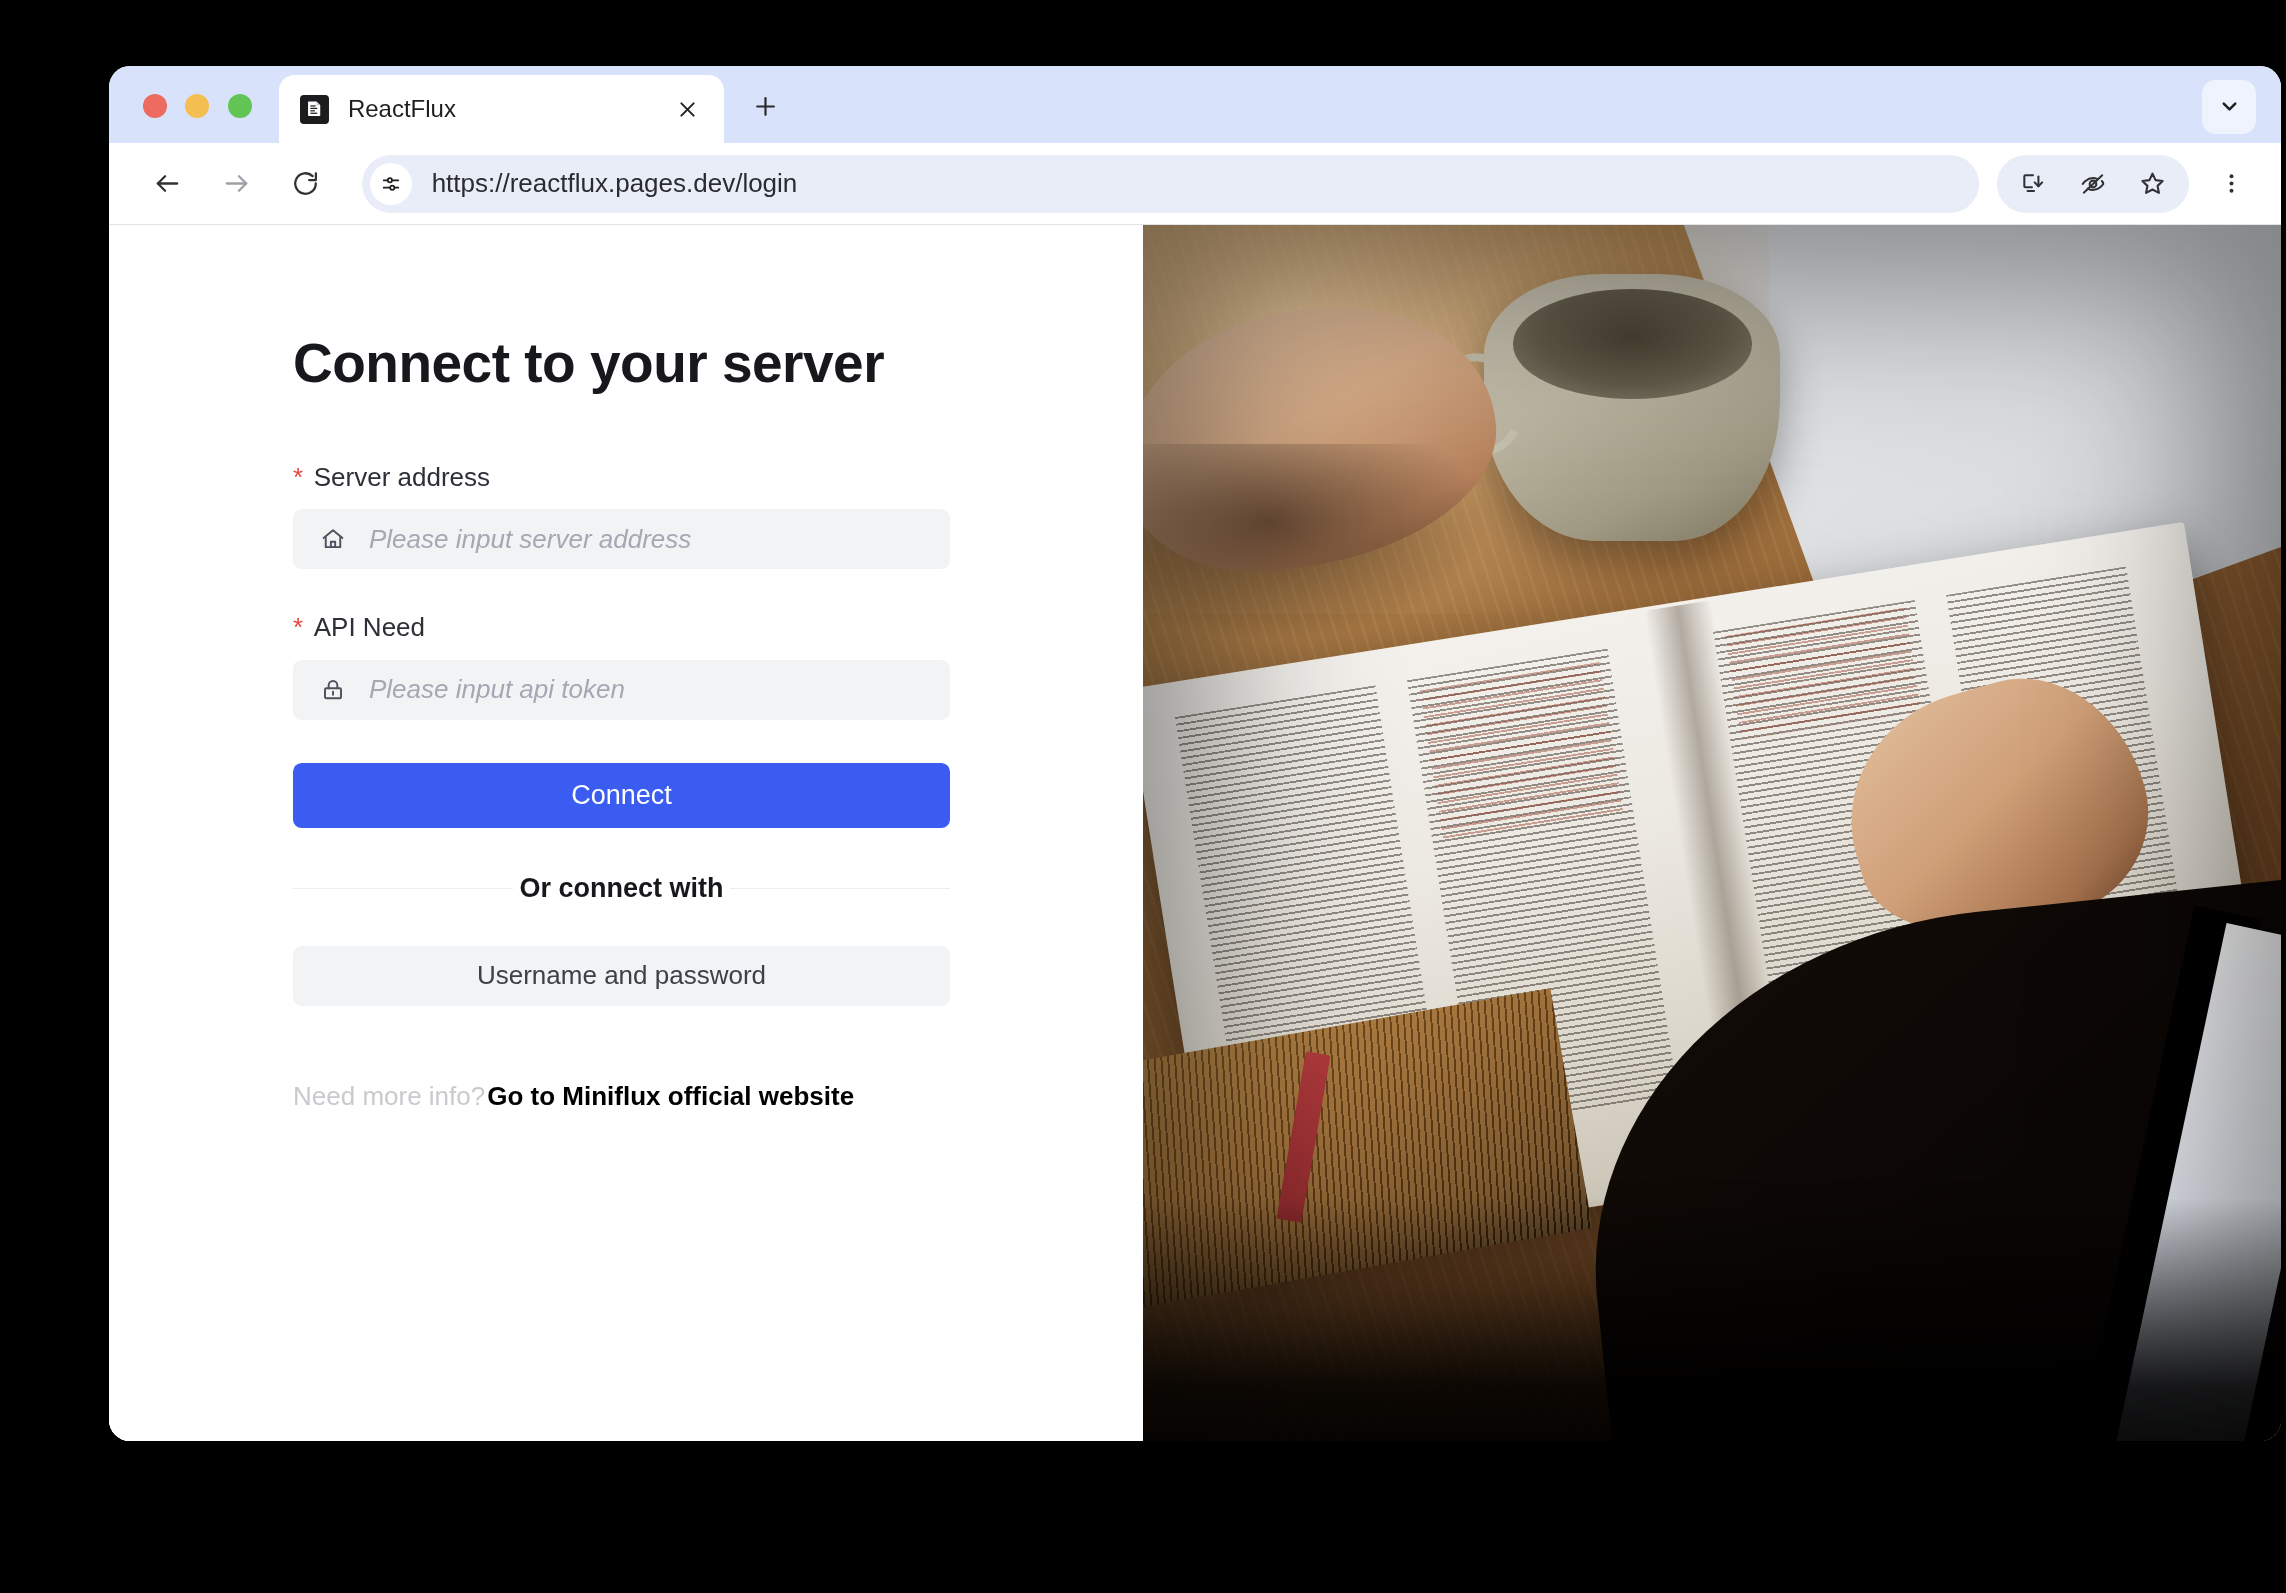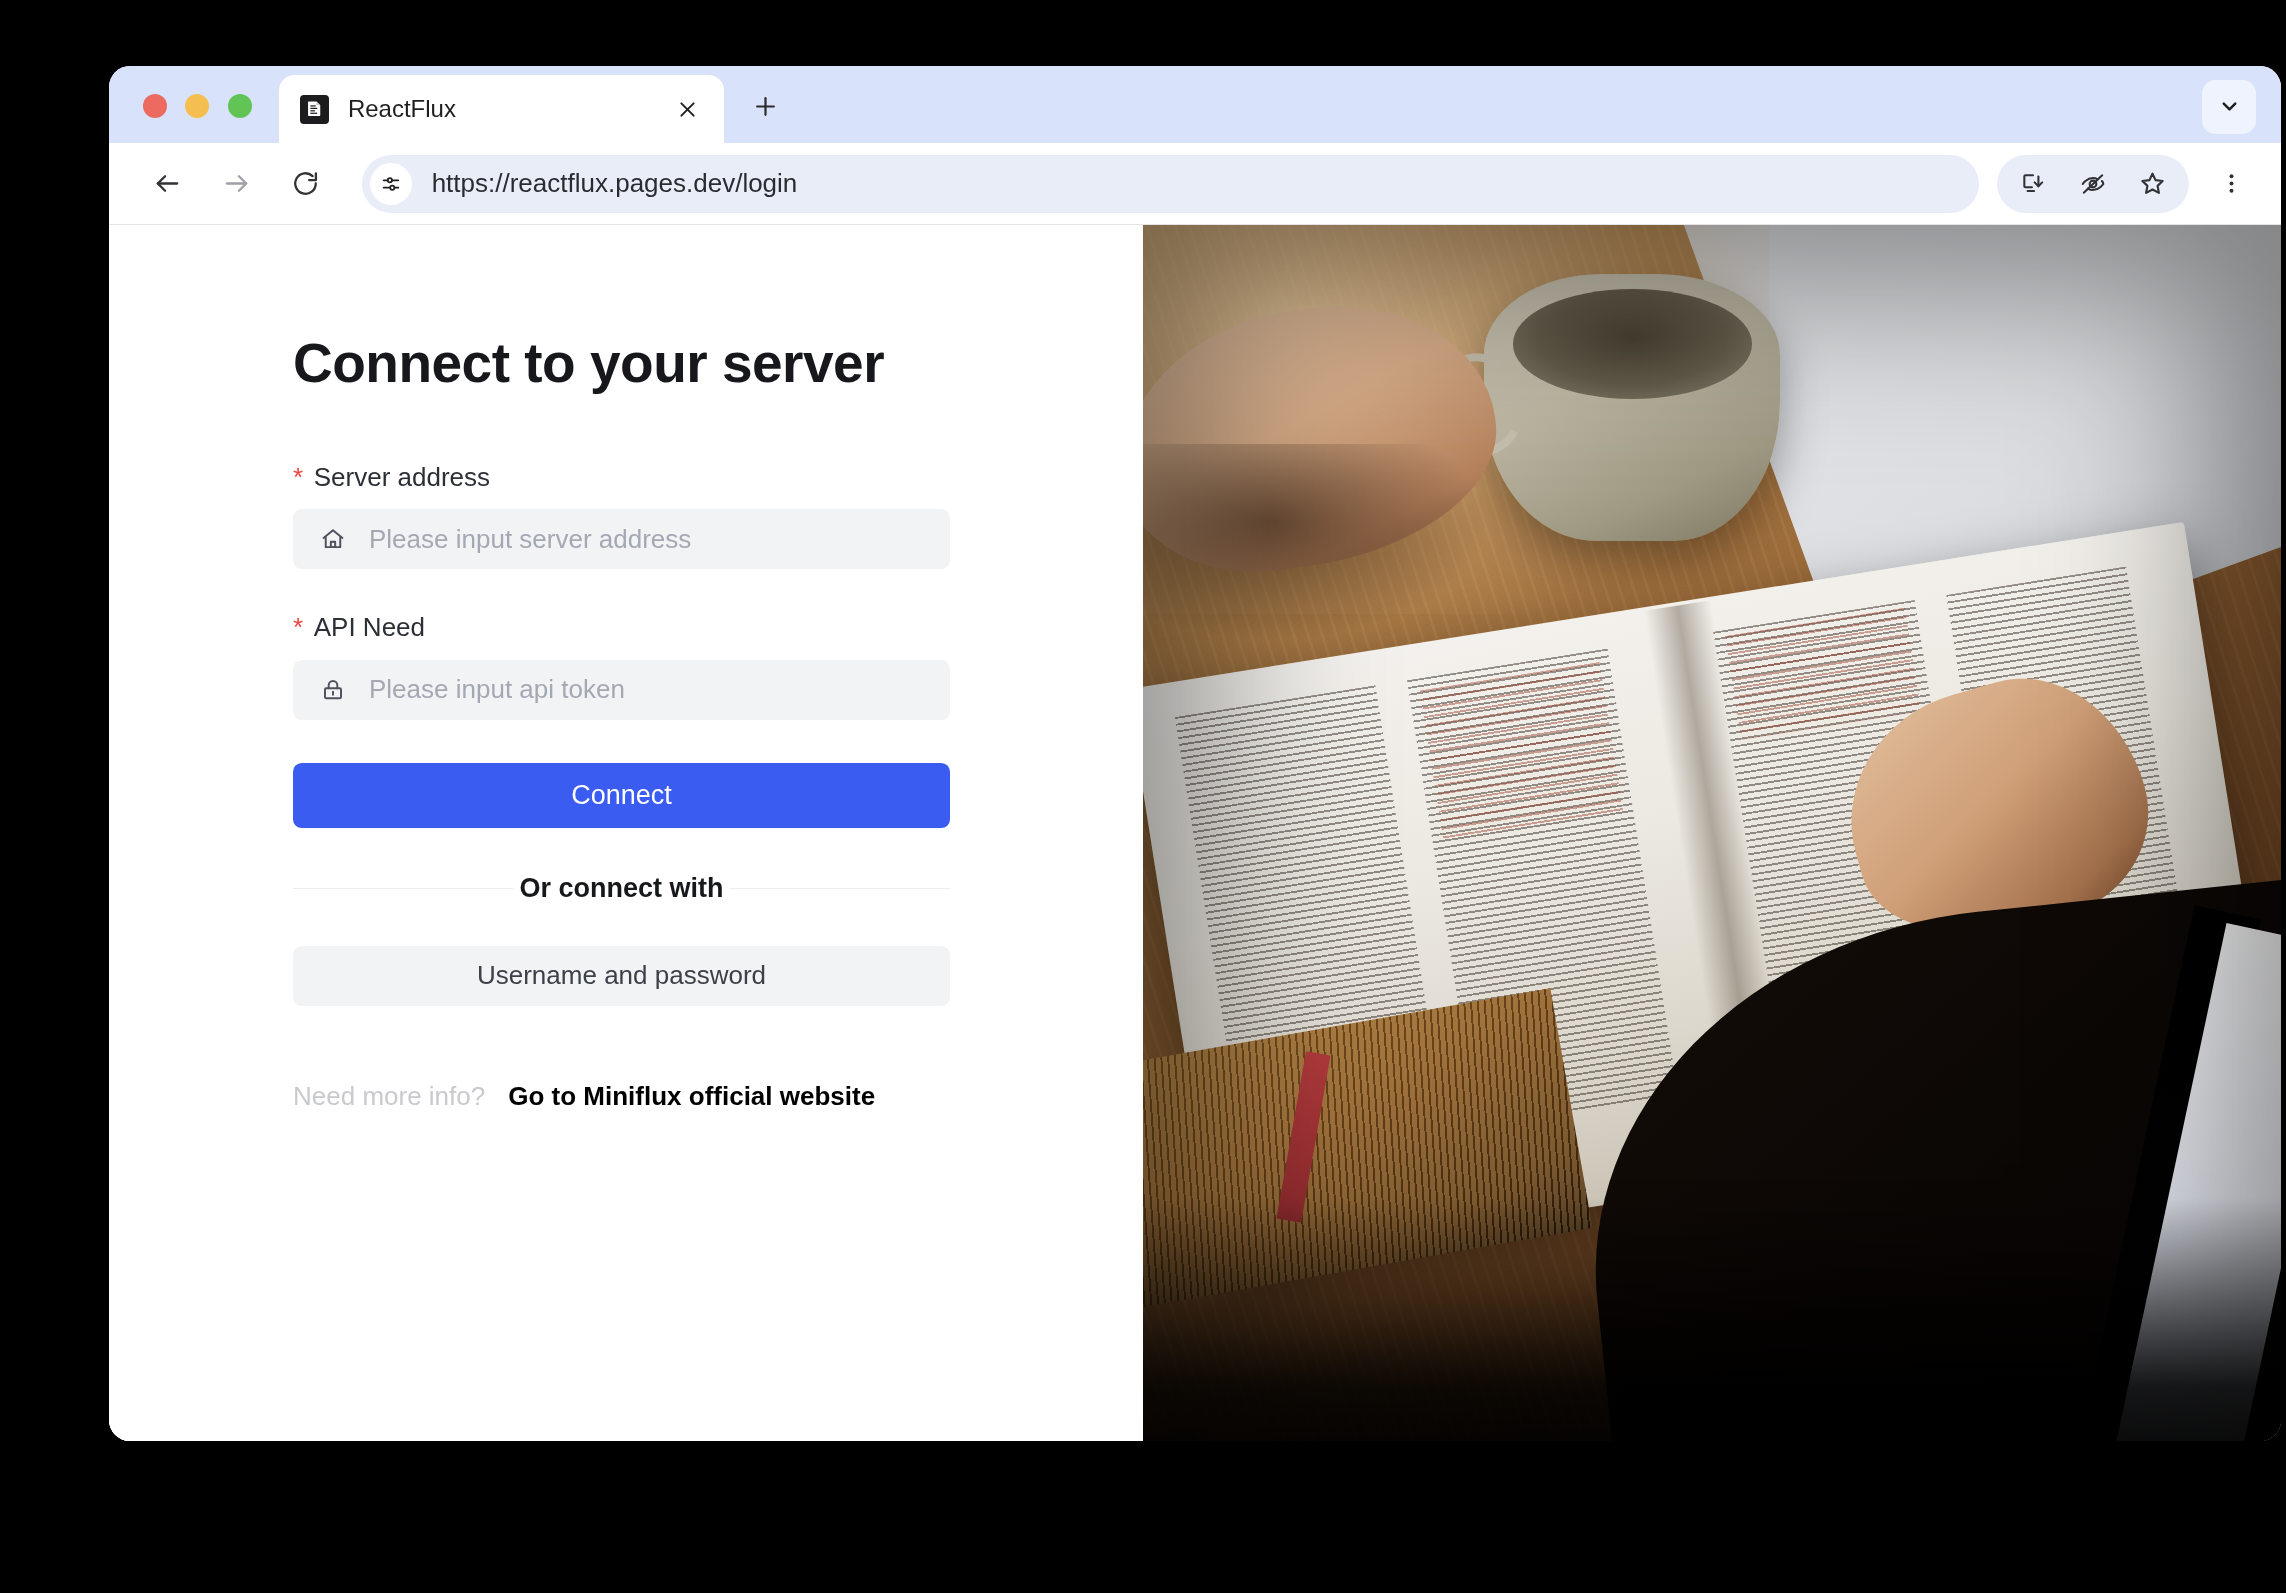--- a/index.html
+++ b/index.html
@@ -219,20 +219,21 @@
   .input-icon {
     width: 29px; height: 29px;
     flex: 0 0 auto;
     display: flex; align-items: center; justify-content: center;
   }
   .input-placeholder {
     margin-left: 22px;
     font-size: 26px;
     color: #a4a8b3;
     white-space: nowrap;
+    font-style: italic;
   }
 
   #connect-button {
     margin-top: 37px;
     height: 65px;
     width: 100%;
     background: #3a5cf0;
     border-radius: 8.7px;
     color: #ffffff;
     font-size: 27px;
@@ -273,21 +274,21 @@
     align-items: center;
     justify-content: center;
     border: none;
     font-family: inherit;
   }
 
   #footer-row {
     margin-top: 75px;
     display: flex;
     align-items: flex-start;
-    gap: 23px;
+    gap: 2px;
   }
   #footer-prefix {
     font-size: 26px;
     color: #c9cace;
   }
   #footer-link {
     font-size: 26px;
     font-weight: bold;
     color: #000000;
     text-decoration: none;

